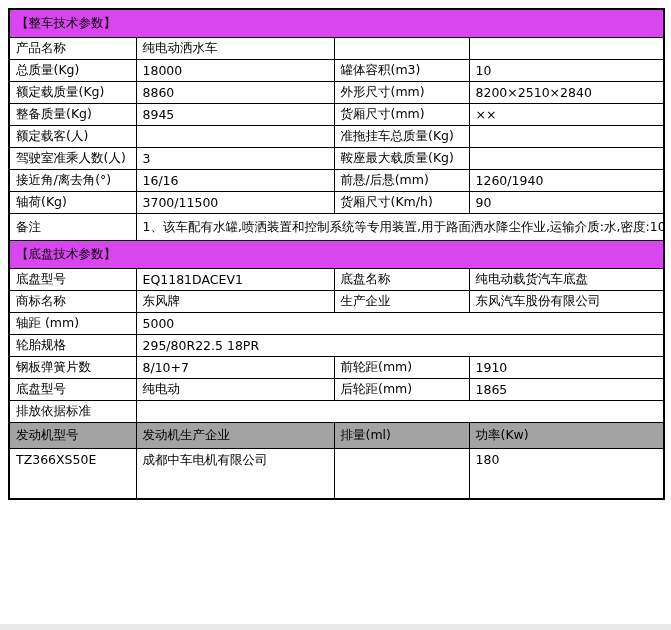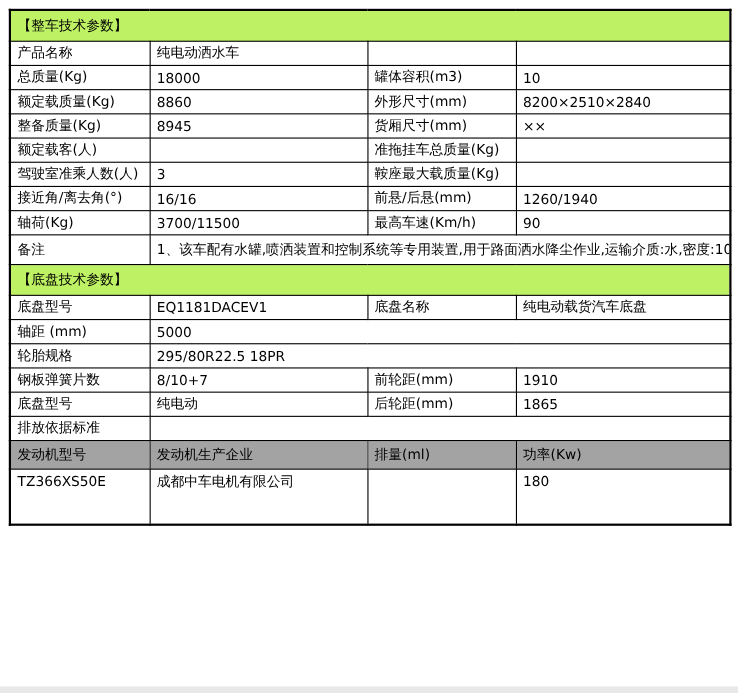--- a/index.html
+++ b/index.html
@@ -22,21 +22,21 @@
     padding:2px 6px;
     vertical-align:middle;
     overflow:hidden;
     white-space:nowrap;
     font-weight:normal;
     text-align:left;
   }
   tr.std { height:22px;margin-top:16px; }
   tr.first { height:18px;margin-left:40px; }
   th.section-bar {
-    background:#bef264;
+    background:#d946ef;
     font-weight:bold;
     font-size:13.5px;
     height:23px;
     padding-left:8px;
   }
   tr.engine-head td {
     background:#a3a3a3;
     height:21px;
   }
   tr.engine-vals td {
@@ -114,37 +114,43 @@
     </tr>
     <tr class="std">
       <td>接近角/离去角(°)</td>
       <td>16/16</td>
       <td>前悬/后悬(mm)</td>
       <td>1260/1940</td>
     </tr>
     <tr class="std">
       <td>轴荷(Kg)</td>
       <td>3700/11500</td>
-      <td>最高车速(Km/h)</td>
+      <td>货厢尺寸(Km/h)</td>
       <td>90</td>
     </tr>
     <tr>
       <td class="notes-label">备注</td>
       <td class="notes-cell" colspan="3">1、该车配有水罐,喷洒装置和控制系统等专用装置,用于路面洒水降尘作业,运输介质:水,密度:1000 千克/立方米;2、该车选用底盘 5000mm 轴距,罐体容积 10 立方米,罐体外形尺寸(长轴×短轴×长度)(mm):2280×1450×3900； 该车可选装前置鸭嘴和对冲装置,顶部,底部和侧面喷洒装置,选装不同样式作业指示灯,选装雾炮装置,重量差异 3%以内,忽略不计;3、侧防护装置的材质为Q235,连接方式为螺栓连接;后部防护装置的材料为 Q235,连接方式为螺栓连接,断面尺寸为120mm×50m,离地高度为 485mm;4、储能装置种类/生产企业:磷酸铁锂蓄电池/湖北亿纬动力有限公司;5、电机的额定/峰值功率分别为:120kW/180kW;6、ABS 型号:CM4XL-4S/4M,生产厂家为:广州瑞立科密汽车电子股份有限公司.</td>
     </tr>
 
     <tr>
           <th class="section-bar" colspan="4">【底盘技术参数】</th>
         </tr>
 
     <tr class="std">
       <td>底盘型号</td>
       <td>EQ1181DACEV1</td>
       <td>底盘名称</td>
       <td>纯电动载货汽车底盘</td>
+    </tr>
+    <tr class="std">
+      <td>商标名称</td>
+      <td>东风牌</td>
+      <td>生产企业</td>
+      <td>东风汽车股份有限公司</td>
     </tr>
     <tr class="std">
       <td>轴距 (mm)</td>
       <td colspan="3">5000</td>
     </tr>
     <tr class="std">
       <td>轮胎规格</td>
       <td colspan="3">295/80R22.5 18PR</td>
     </tr>
     <tr class="std">

